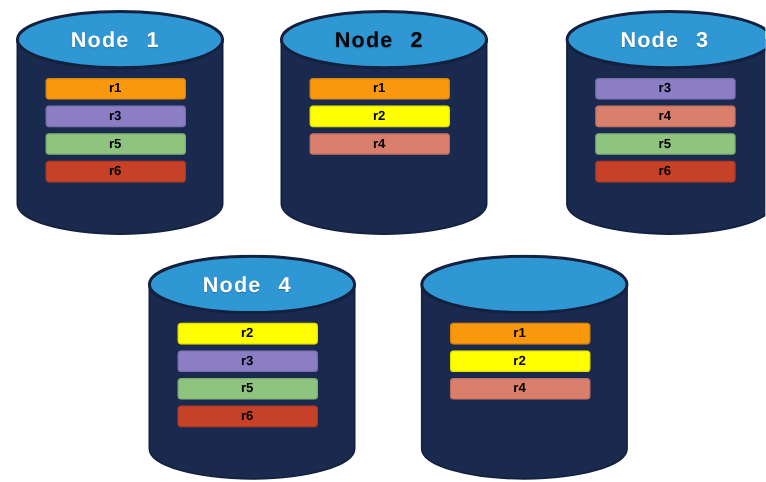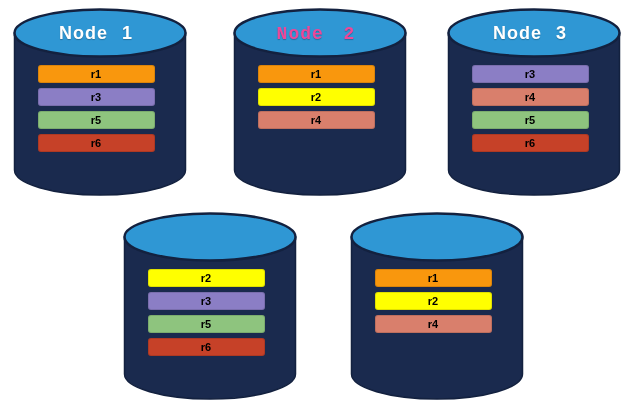--- a/index.html
+++ b/index.html
@@ -15,21 +15,21 @@
     background: #ffffff;
     overflow: hidden;
   }
   .node {
     position: absolute;
     width: 166px;
     height: 190px;
   }
   .pos-0 { left: 13px;  top: 8px; }
   .pos-1 { left: 233px; top: 8px; }
-  .pos-2 { left: 447px; top: 8px; }
+  .pos-2 { left: 471px; top: 8px; }
   .pos-3 { left: 123px; top: 212px; }
   .pos-4 { left: 350px; top: 212px; }
   .cyl {
     position: absolute;
     left: 0; top: 0;
     width: 174px;
     height: 190px;
     display: block;
   }
   .node-title {
@@ -78,21 +78,21 @@
         <div class="bar" style="background: rgb(142, 196, 126); color: rgb(0, 0, 0);">r5</div>
         <div class="bar" style="background: rgb(198, 65, 40); color: rgb(0, 0, 0);">r6</div>
       </div>
   </div>
 
   <div class="node pos-1">
     <svg class="cyl" viewBox="0 0 174 190">
       <path class="cyl-body" d="M1.5,25 L1.5,162 A85.5,25 0 0 0 172.5,162 L172.5,25 Z" stroke-width="1.5" fill="#1A2A4E" stroke="#13213F"></path>
       <ellipse class="cyl-top" cx="87" cy="25" rx="85.5" ry="23.5" stroke-width="2.5" fill="#2F97D4" stroke="#13213F"></ellipse>
     </svg>
-    <div class="node-title" style="color: #ec4899; font-family: Liberation Mono, monospace;">Node 2</div>
+    <div class="node-title" style="color: #000000;">Node 2</div>
     <div class="bars">
         <div class="bar" style="background: rgb(249, 151, 13); color: rgb(0, 0, 0);">r1</div>
         <div class="bar" style="background: rgb(255, 255, 0); color: rgb(0, 0, 0);">r2</div>
         <div class="bar" style="background: rgb(217, 127, 108); color: rgb(0, 0, 0);">r4</div>
       </div>
   </div>
 
   <div class="node pos-2">
     <svg class="cyl" viewBox="0 0 174 190">
       <path class="cyl-body" d="M1.5,25 L1.5,162 A85.5,25 0 0 0 172.5,162 L172.5,25 Z" stroke-width="1.5" fill="#1A2A4E" stroke="#13213F"></path>
@@ -105,20 +105,21 @@
         <div class="bar" style="background: rgb(142, 196, 126); color: rgb(0, 0, 0);">r5</div>
         <div class="bar" style="background: rgb(198, 65, 40); color: rgb(0, 0, 0);">r6</div>
       </div>
   </div>
 
   <div class="node pos-3">
     <svg class="cyl" viewBox="0 0 174 190">
       <path class="cyl-body" d="M1.5,25 L1.5,162 A85.5,25 0 0 0 172.5,162 L172.5,25 Z" stroke-width="1.5" fill="#1A2A4E" stroke="#13213F"></path>
       <ellipse class="cyl-top" cx="87" cy="25" rx="85.5" ry="23.5" stroke-width="2.5" fill="#2F97D4" stroke="#13213F"></ellipse>
     </svg>
+    <div class="node-title" style="color: rgb(255, 255, 255);">Node 4</div>
     <div class="bars">
         <div class="bar" style="background: rgb(255, 255, 0); color: rgb(0, 0, 0);">r2</div>
         <div class="bar" style="background: rgb(139, 126, 197); color: rgb(0, 0, 0);">r3</div>
         <div class="bar" style="background: rgb(142, 196, 126); color: rgb(0, 0, 0);">r5</div>
         <div class="bar" style="background: rgb(198, 65, 40); color: rgb(0, 0, 0);">r6</div>
       </div>
   </div>
 
   <div class="node pos-4">
     <svg class="cyl" viewBox="0 0 174 190">

